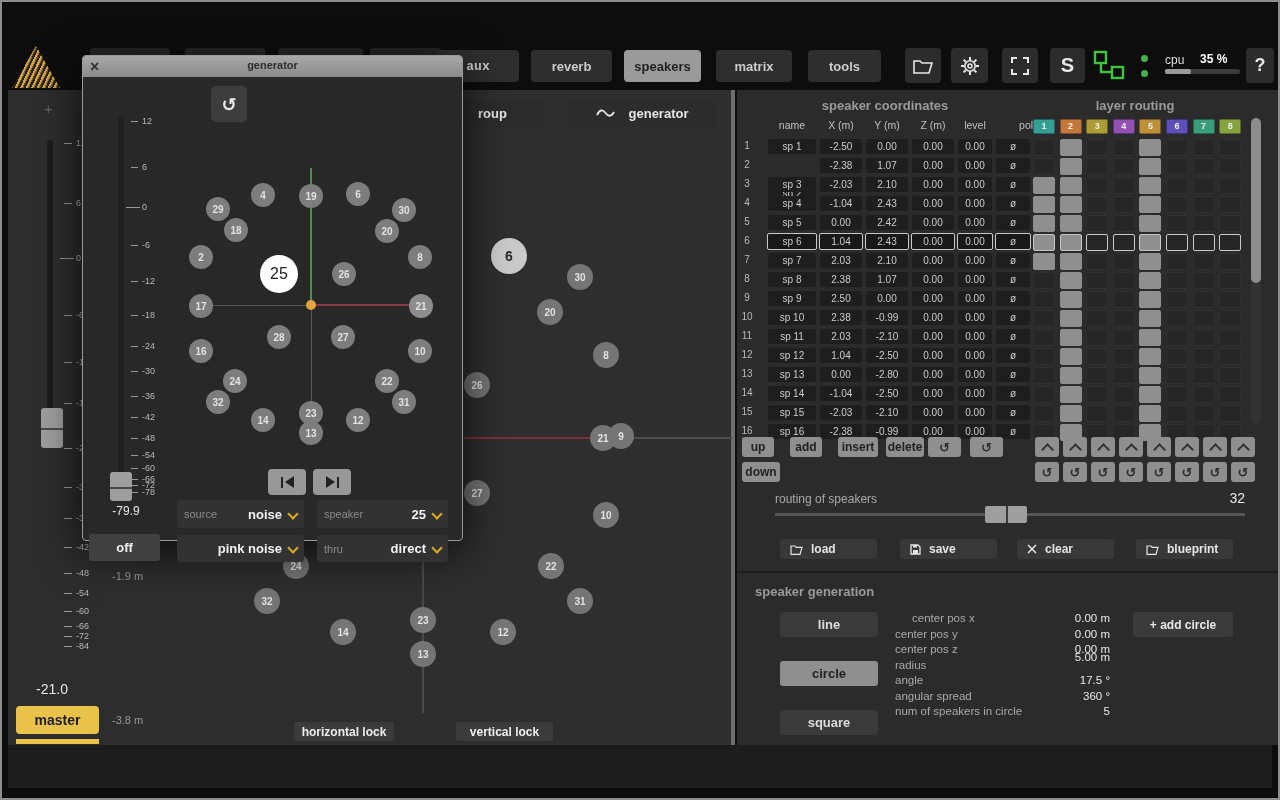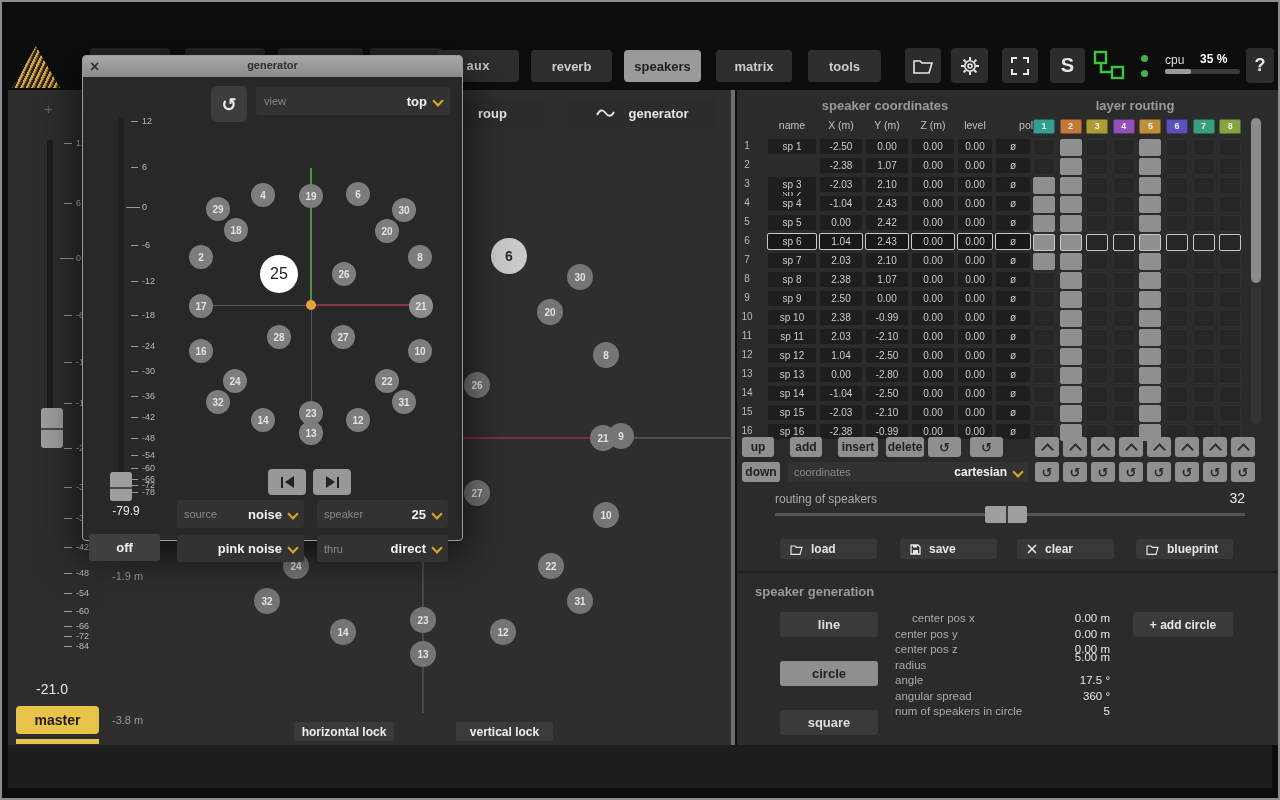--- a/index.html
+++ b/index.html
@@ -542,26 +542,20 @@
       <div class="sqbtn" style="left: 1203px; top: 437px; width: 24px; height: 20px;">
         <div class="chev-up"></div>
       </div>
       <div class="sqbtn" style="left: 1231px; top: 437px; width: 24px; height: 20px;">
         <div class="chev-up"></div>
       </div>
     </div>
   <div class="sqbtn" style="left:742px;top:462px;width:38px;height:20px;">
       <span>down</span>
     </div>
-  <div class="field" style="left:788px;top:462px;width:240px;height:20px;padding:0 6px;box-sizing:border-box;">
-    <span class="flabel">coordinates</span>
-    <span style="flex:1"></span>
-    <span class="fvalue" style="font-size:12px;">cartesian</span>
-    <span class="chev-down"></span>
-  </div>
   <div id="rotates">
       <div class="sqbtn" style="left: 1035px; top: 462px; width: 24px; height: 20px;">
         <div class="rot">↺</div>
       </div>
       <div class="sqbtn" style="left: 1063px; top: 462px; width: 24px; height: 20px;">
         <div class="rot">↺</div>
       </div>
       <div class="sqbtn" style="left: 1091px; top: 462px; width: 24px; height: 20px;">
         <div class="rot">↺</div>
       </div>
@@ -651,26 +645,20 @@
   </div>
 
   <div class="modal">
     <div class="mtitle">
       <span class="mclose">×</span>
       <span class="t">generator</span>
     </div>
     <div class="mbody">
       <div class="mbtn" style="left:128px;top:9px;width:36px;height:36px;">
         <span class="rot" style="color:#ececec;font-size:18px;">↺</span>
-      </div>
-      <div class="field" style="left:173px;top:10px;width:194px;height:28px;padding:0 8px;box-sizing:border-box;">
-        <span class="flabel">view</span>
-        <span style="flex:1"></span>
-        <span class="fvalue">top</span>
-        <span class="chev-down"></span>
       </div>
 
       <div class="fader-track" style="left:35px;top:40px;width:6px;height:385px;background:#1f1f1f;"></div>
       <div class="fader-handle" style="left:27px;top:395px;width:22px;height:29px;"></div>
       <div id="modal-scale"></div>
       <div class="abs" style="left:13px;top:427px;width:60px;text-align:center;color:#e8e8e8;font-size:12px;">-79.9</div>
       <div class="mbtn" style="left:6px;top:457px;width:71px;height:27px;background:#404040;border-radius:3px;color:#eee;font-weight:bold;font-size:13px;">
         <span>off</span>
       </div>
 

